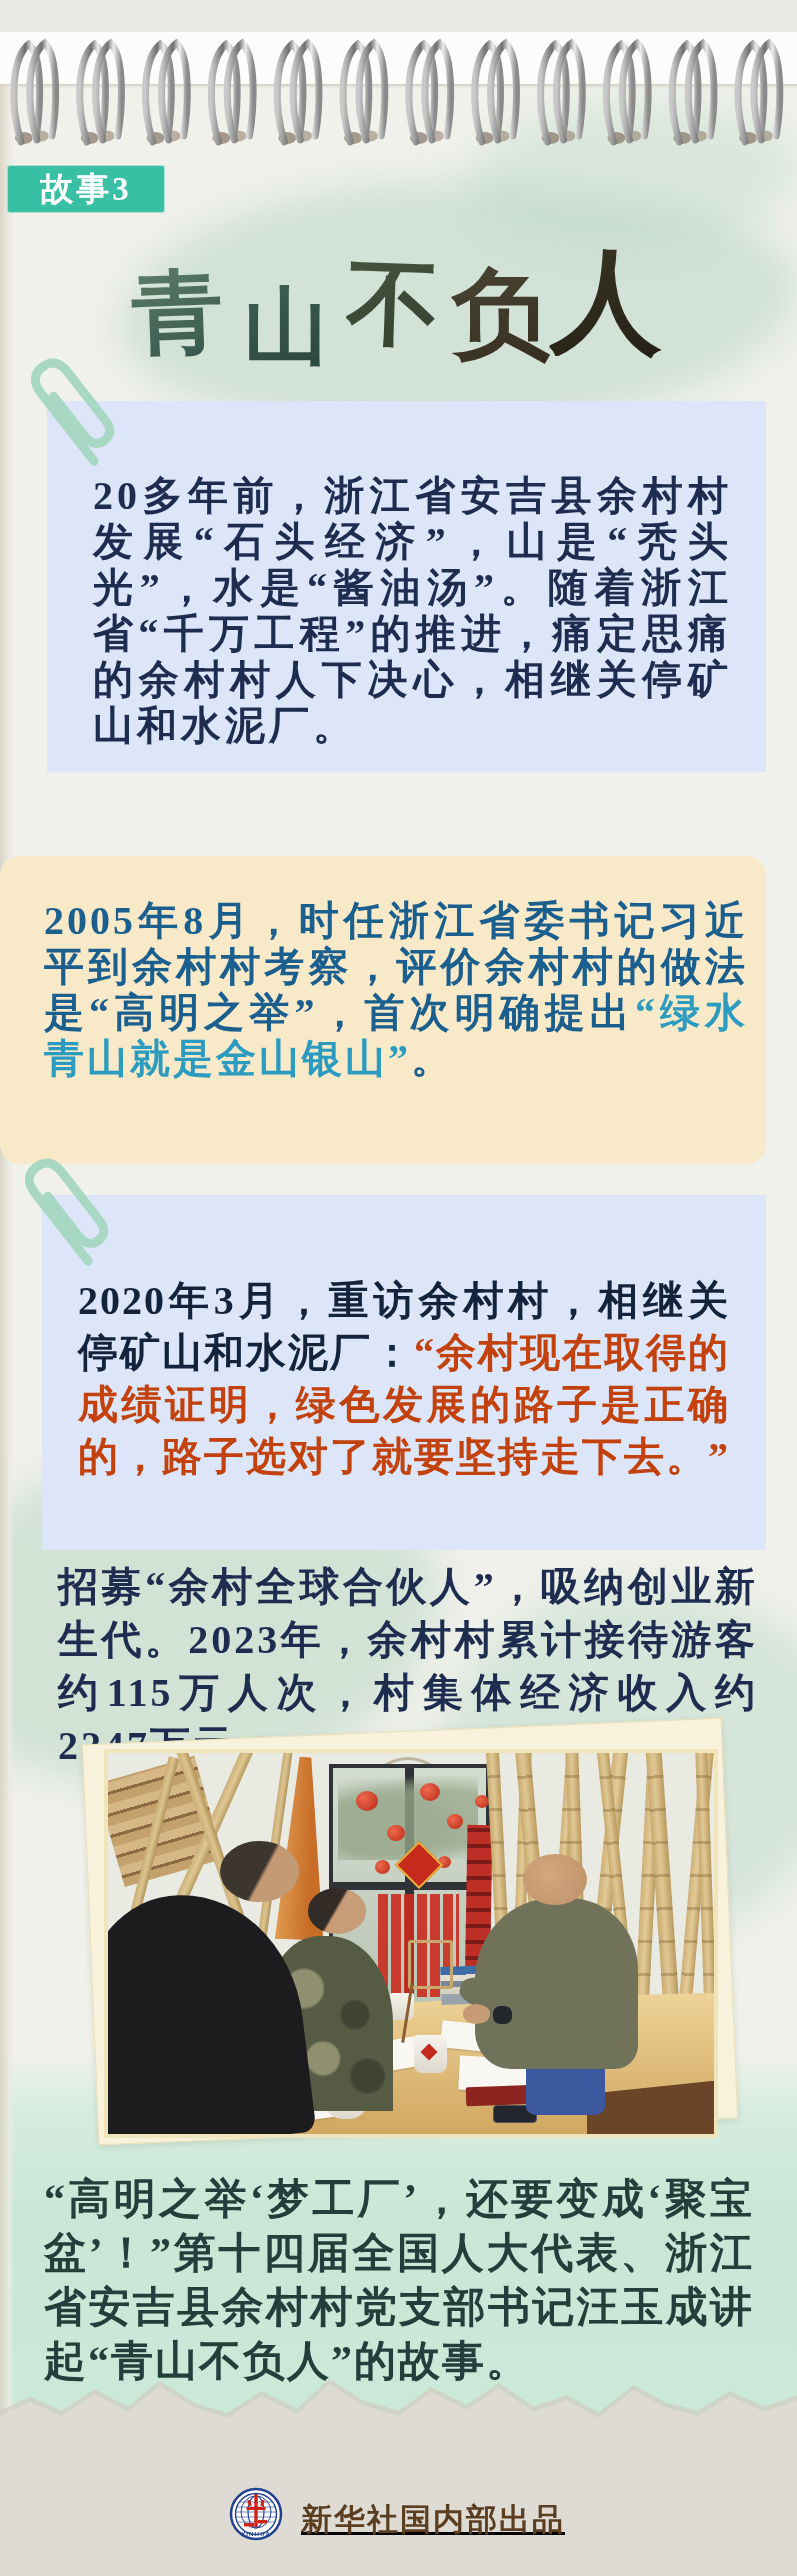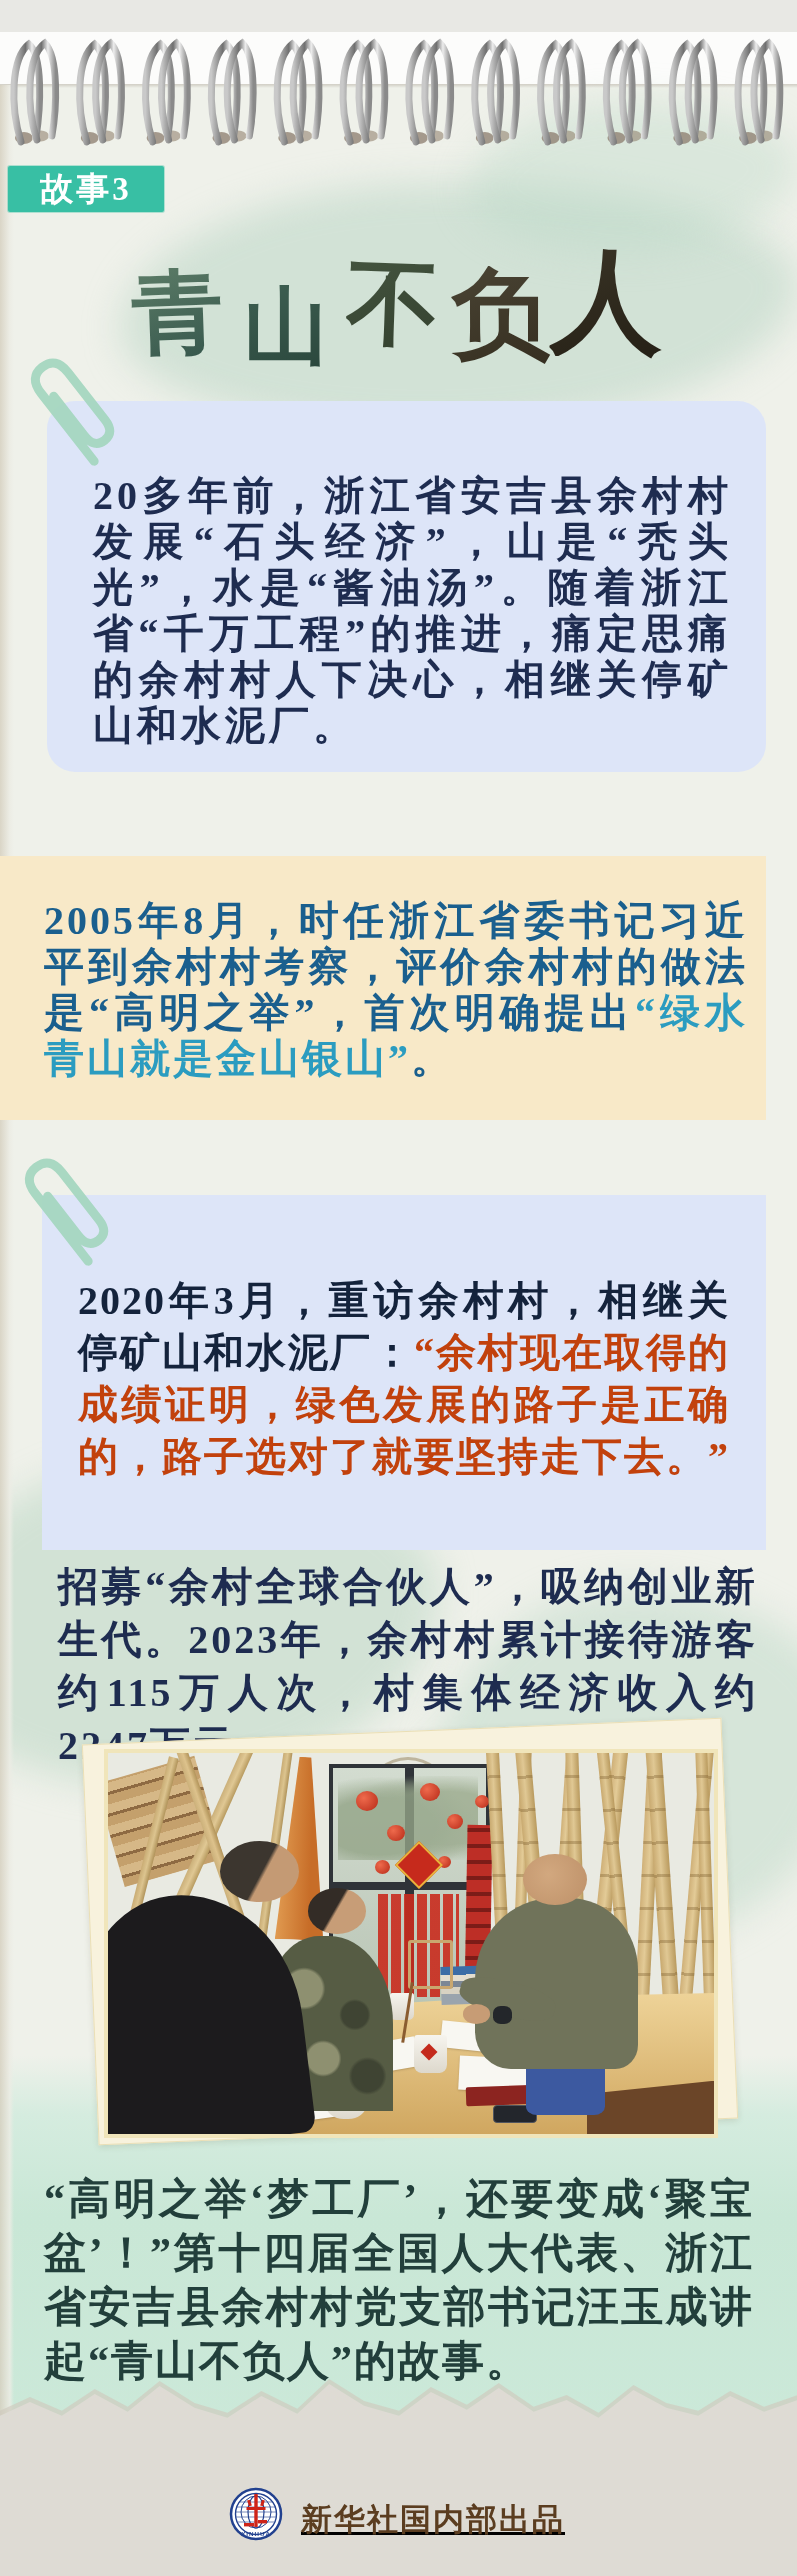--- a/index.html
+++ b/index.html
@@ -36,23 +36,23 @@
   .title .tchar:nth-child(3){background-image:linear-gradient(160deg,#44543f,#33402e);transform:translateY(-2px) rotate(2deg) scale(.97);}
   .title .tchar:nth-child(4){background-image:linear-gradient(160deg,#4a4434,#352e20);transform:translateY(8px) scale(1.03);}
   .title .tchar:nth-child(5){background-image:linear-gradient(160deg,#3a3426,#241f15);transform:translateY(-4px) rotate(3deg) scale(1.17);}
 
   
   .clip{z-index:30;opacity:.92;}
 
   
   .card{box-sizing:border-box;text-align:justify;font-weight:700;}
   .card1{top:369px;left:47px;width:719px;height:371px;background:#dde5f8;
-     padding:72px 34px 0 46px;font-size:40px;line-height:46px;letter-spacing:4px;color:#1e2c50;border-radius:28px;}
-  .card2{top:824px;left:0;width:766px;height:264px;background:#f8e9c8;
-     padding:42px 18px 0 44px;font-size:40px;line-height:46px;letter-spacing:3px;color:#1a5f8e;}
+     padding:72px 34px 0 46px;font-size:40px;line-height:46px;letter-spacing:4px;color:#1e2c50;}
+  .card2{top:824px;left:0;width:766px;height:308px;background:#f8e9c8;
+     padding:42px 18px 0 44px;font-size:40px;line-height:46px;letter-spacing:3px;color:#1a5f8e;border-radius:20px;}
   .card2 .hl{color:#2b9cc0;}
   .card3{top:1163px;left:42px;width:724px;height:355px;background:#dde5f8;
      padding:80px 36px 0 36px;font-size:40px;line-height:52px;letter-spacing:2px;color:#14233c;}
   .card3 .quote{color:#c2410c;}
   .para{top:1528px;left:58px;width:700px;text-align:justify;font-weight:700;
      font-size:40px;line-height:53px;letter-spacing:3px;color:#1e2c50;}
 
   
   .backing{top:1699px;left:90px;width:638px;height:399px;background:#f8f2dd;
      border:1px solid #eadfb6;transform:rotate(-2.4deg);box-shadow:0 2px 6px rgba(90,80,50,.15);}

